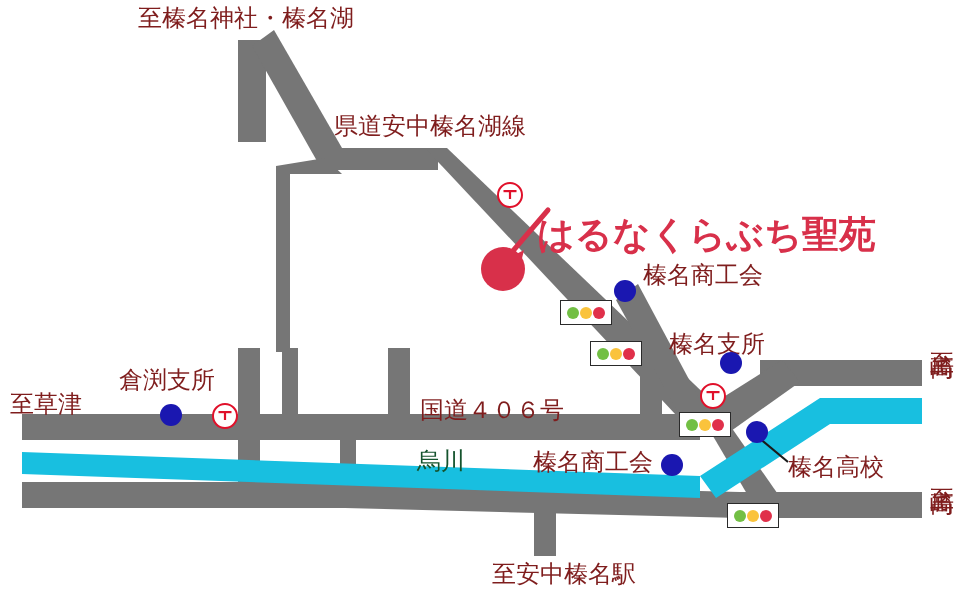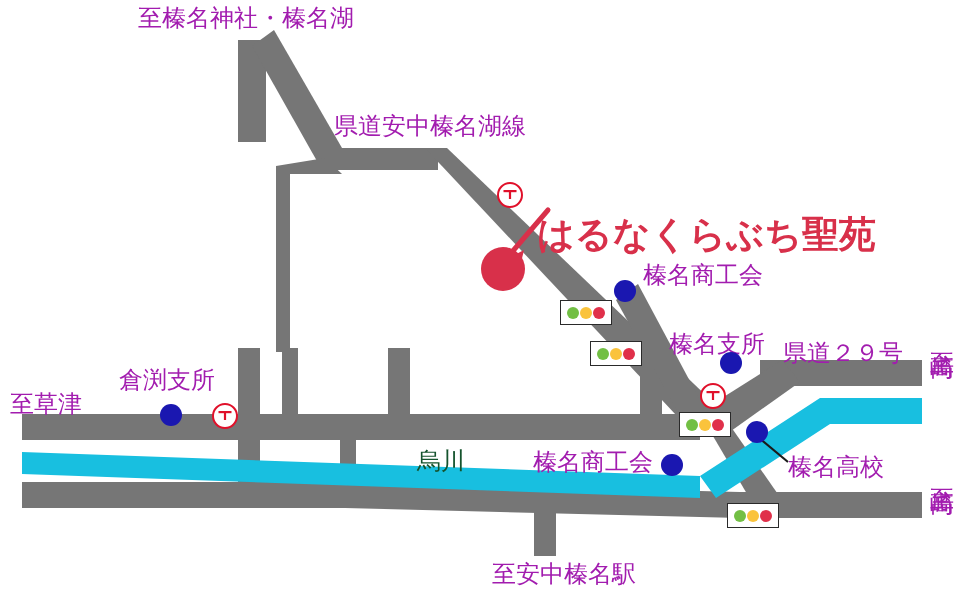--- a/index.html
+++ b/index.html
@@ -11,21 +11,21 @@
   #map-root{
     position:relative;
     width:960px;height:600px;
     background:#ffffff;
   }
   #map-svg{position:absolute;left:0;top:0;width:960px;height:600px;}
 
   .map-label{
     position:absolute;
     white-space:nowrap;
-    color:#a21caf;
+    color:#7f1d1d;
     font-size:24px;
     line-height:1;
     letter-spacing:0px;
   }
   .map-label.vertical{
     writing-mode:vertical-rl;
     text-orientation:upright;
     white-space:nowrap;
     line-height:1.0;
     letter-spacing:1px;
@@ -140,24 +140,24 @@
     </g>
   </svg>
 
   <div class="site-dot" style="left:481px;top:247px;"></div>
   <div class="site-title" style="left:537px;top:166px;">はるなくらぶち聖苑</div>
 
   <div class="map-label" style="left:138px;top:6px;">至榛名神社・榛名湖</div>
   <div class="map-label" style="left:334px;top:114px;">県道安中榛名湖線</div>
   <div class="map-label" style="left:643px;top:263px;">榛名商工会</div>
   <div class="map-label" style="left:669px;top:332px;">榛名支所</div>
-  <div class="map-label" style="left:783px;top:341px;">県道２９号</div>
   <div class="map-label vertical" style="left:930px;top:334px;">至高崎</div>
   <div class="map-label" style="left:10px;top:392px;">至草津</div>
   <div class="map-label" style="left:119px;top:368px;">倉渕支所</div>
+  <div class="map-label" style="left:420px;top:398px;">国道４０６号</div>
   <div class="map-label label-river" style="left:417px;top:449px;">烏川</div>
   <div class="map-label" style="left:788px;top:455px;">榛名高校</div>
   <div class="map-label" style="left:533px;top:450px;">榛名商工会</div>
   <div class="map-label vertical" style="left:930px;top:470px;">至高崎</div>
   <div class="map-label" style="left:466px;top:562px;margin-left:26px;">至安中榛名駅</div>
 
   <div class="marker-dot" style="left:614px;top:280px;"></div>
   <div class="marker-dot" style="left:720px;top:352px;"></div>
   <div class="marker-dot" style="left:160px;top:404px;"></div>
   <div class="marker-dot" style="left:661px;top:454px;"></div>

